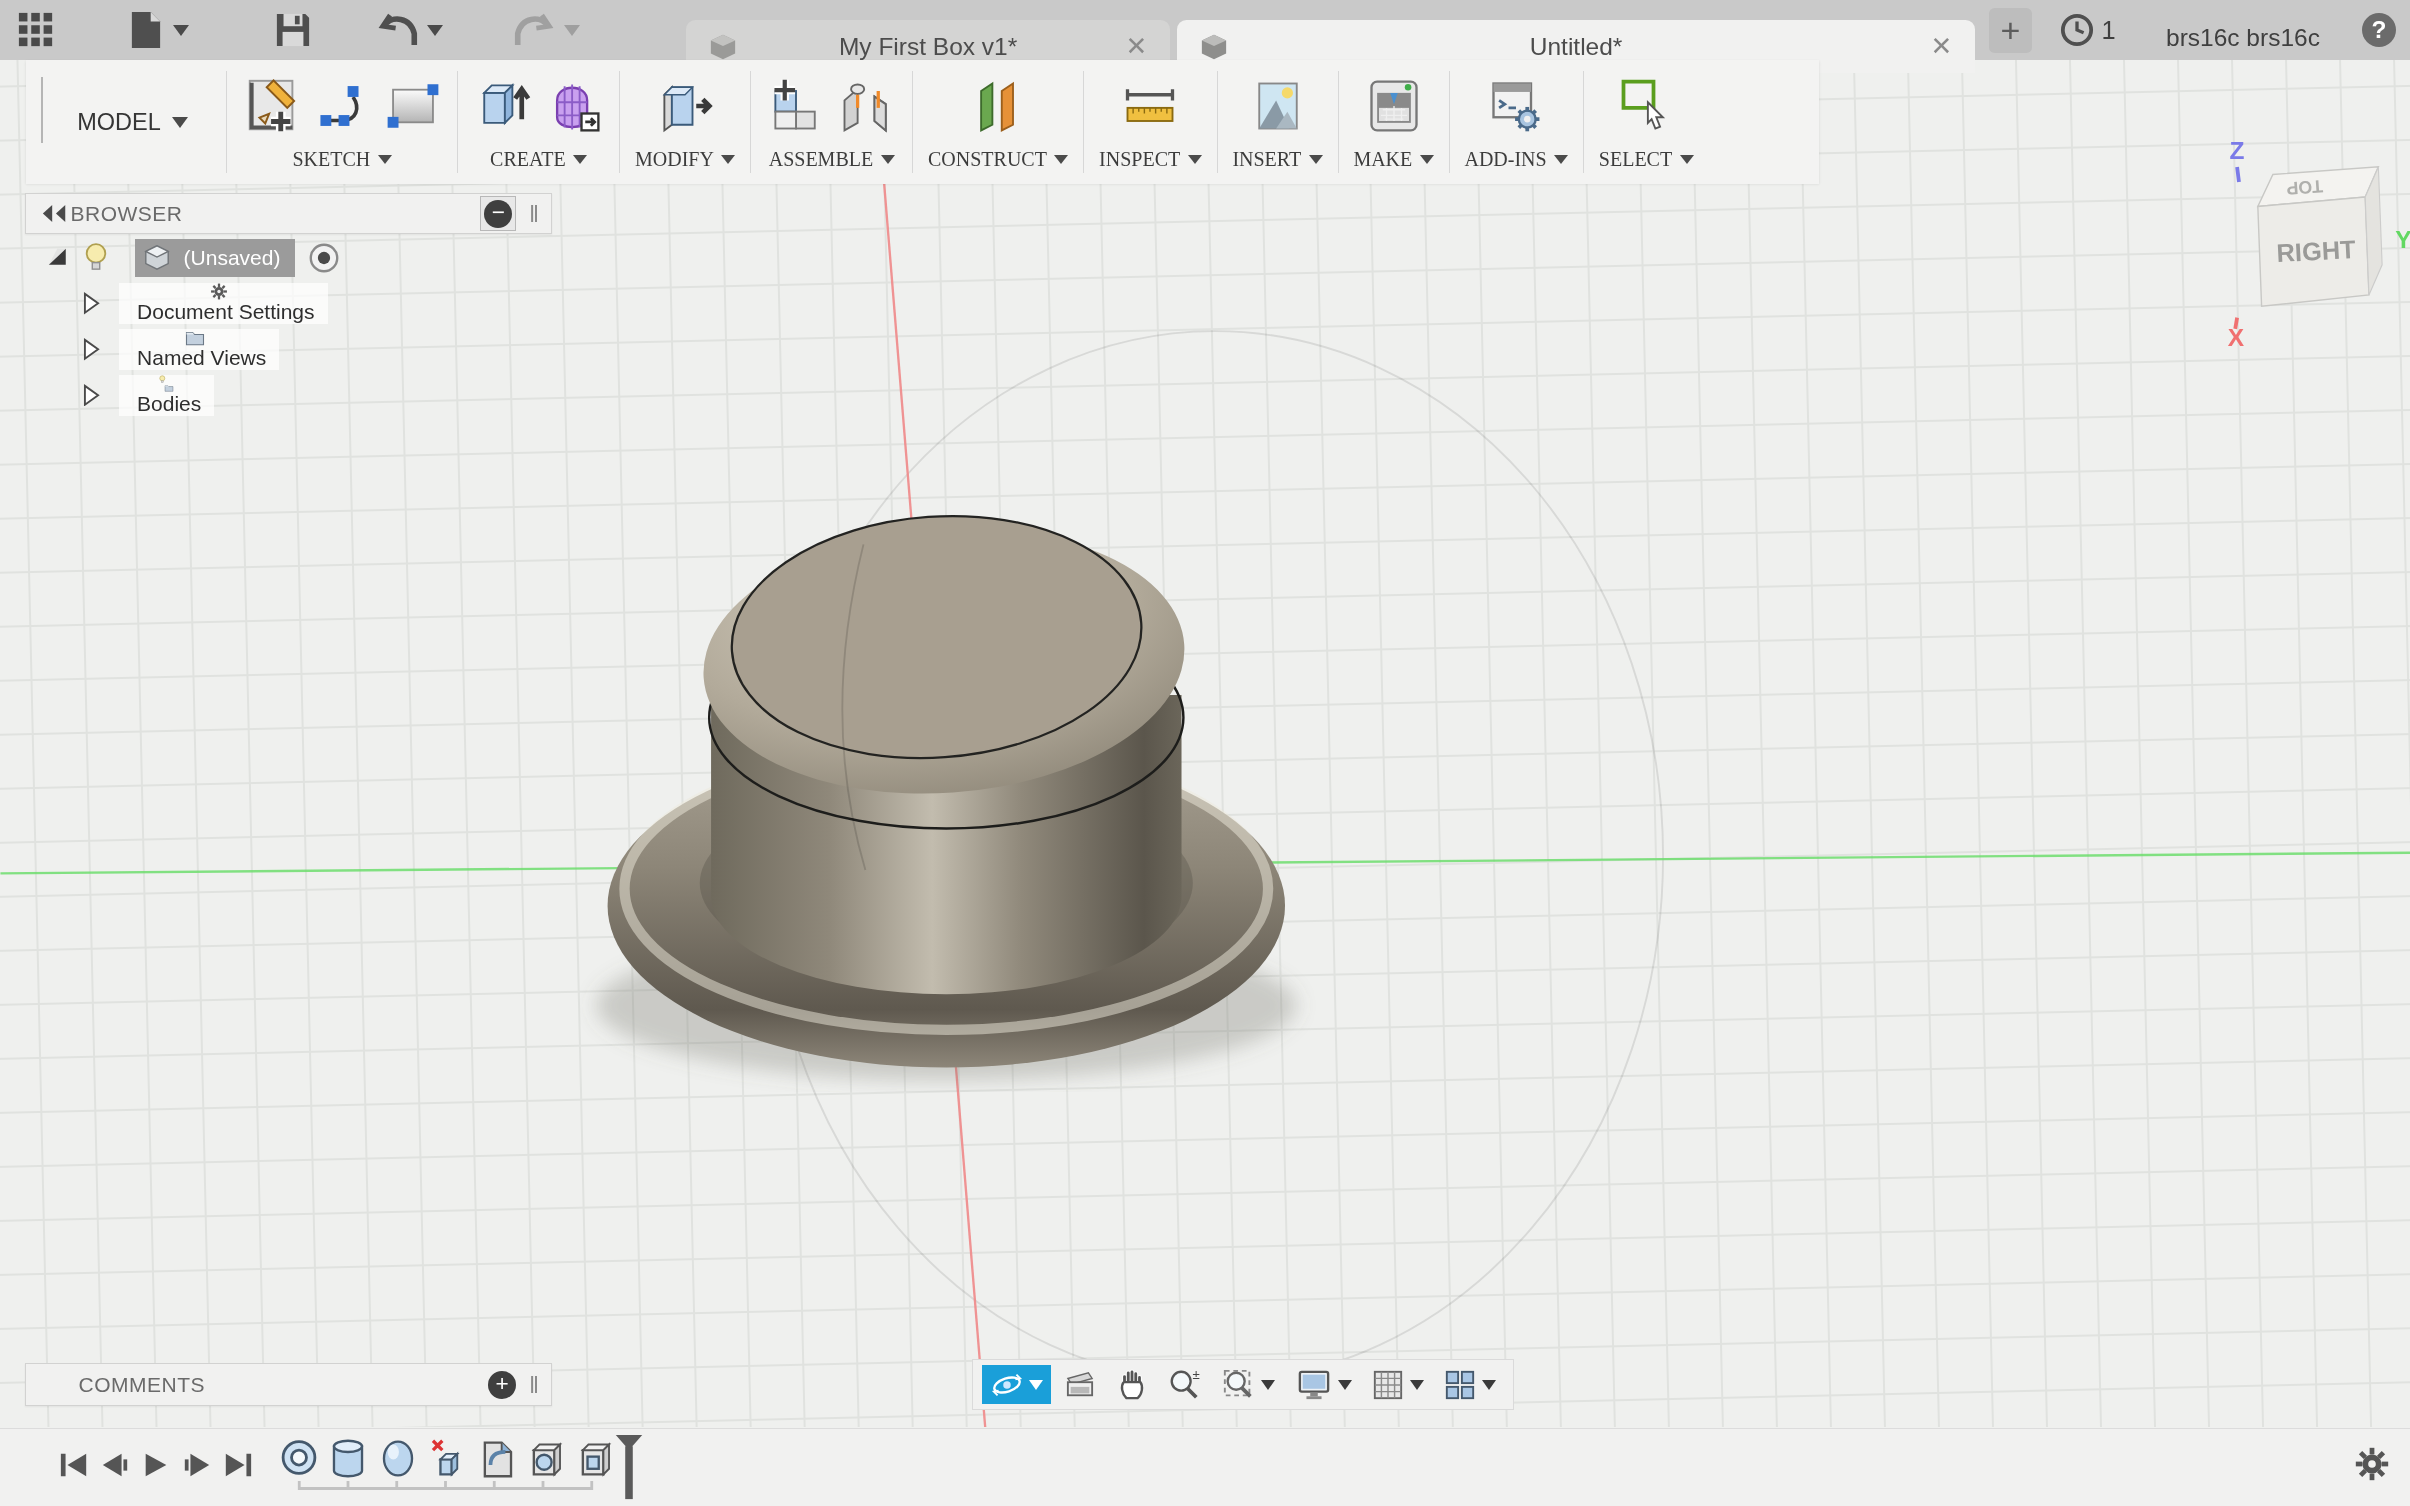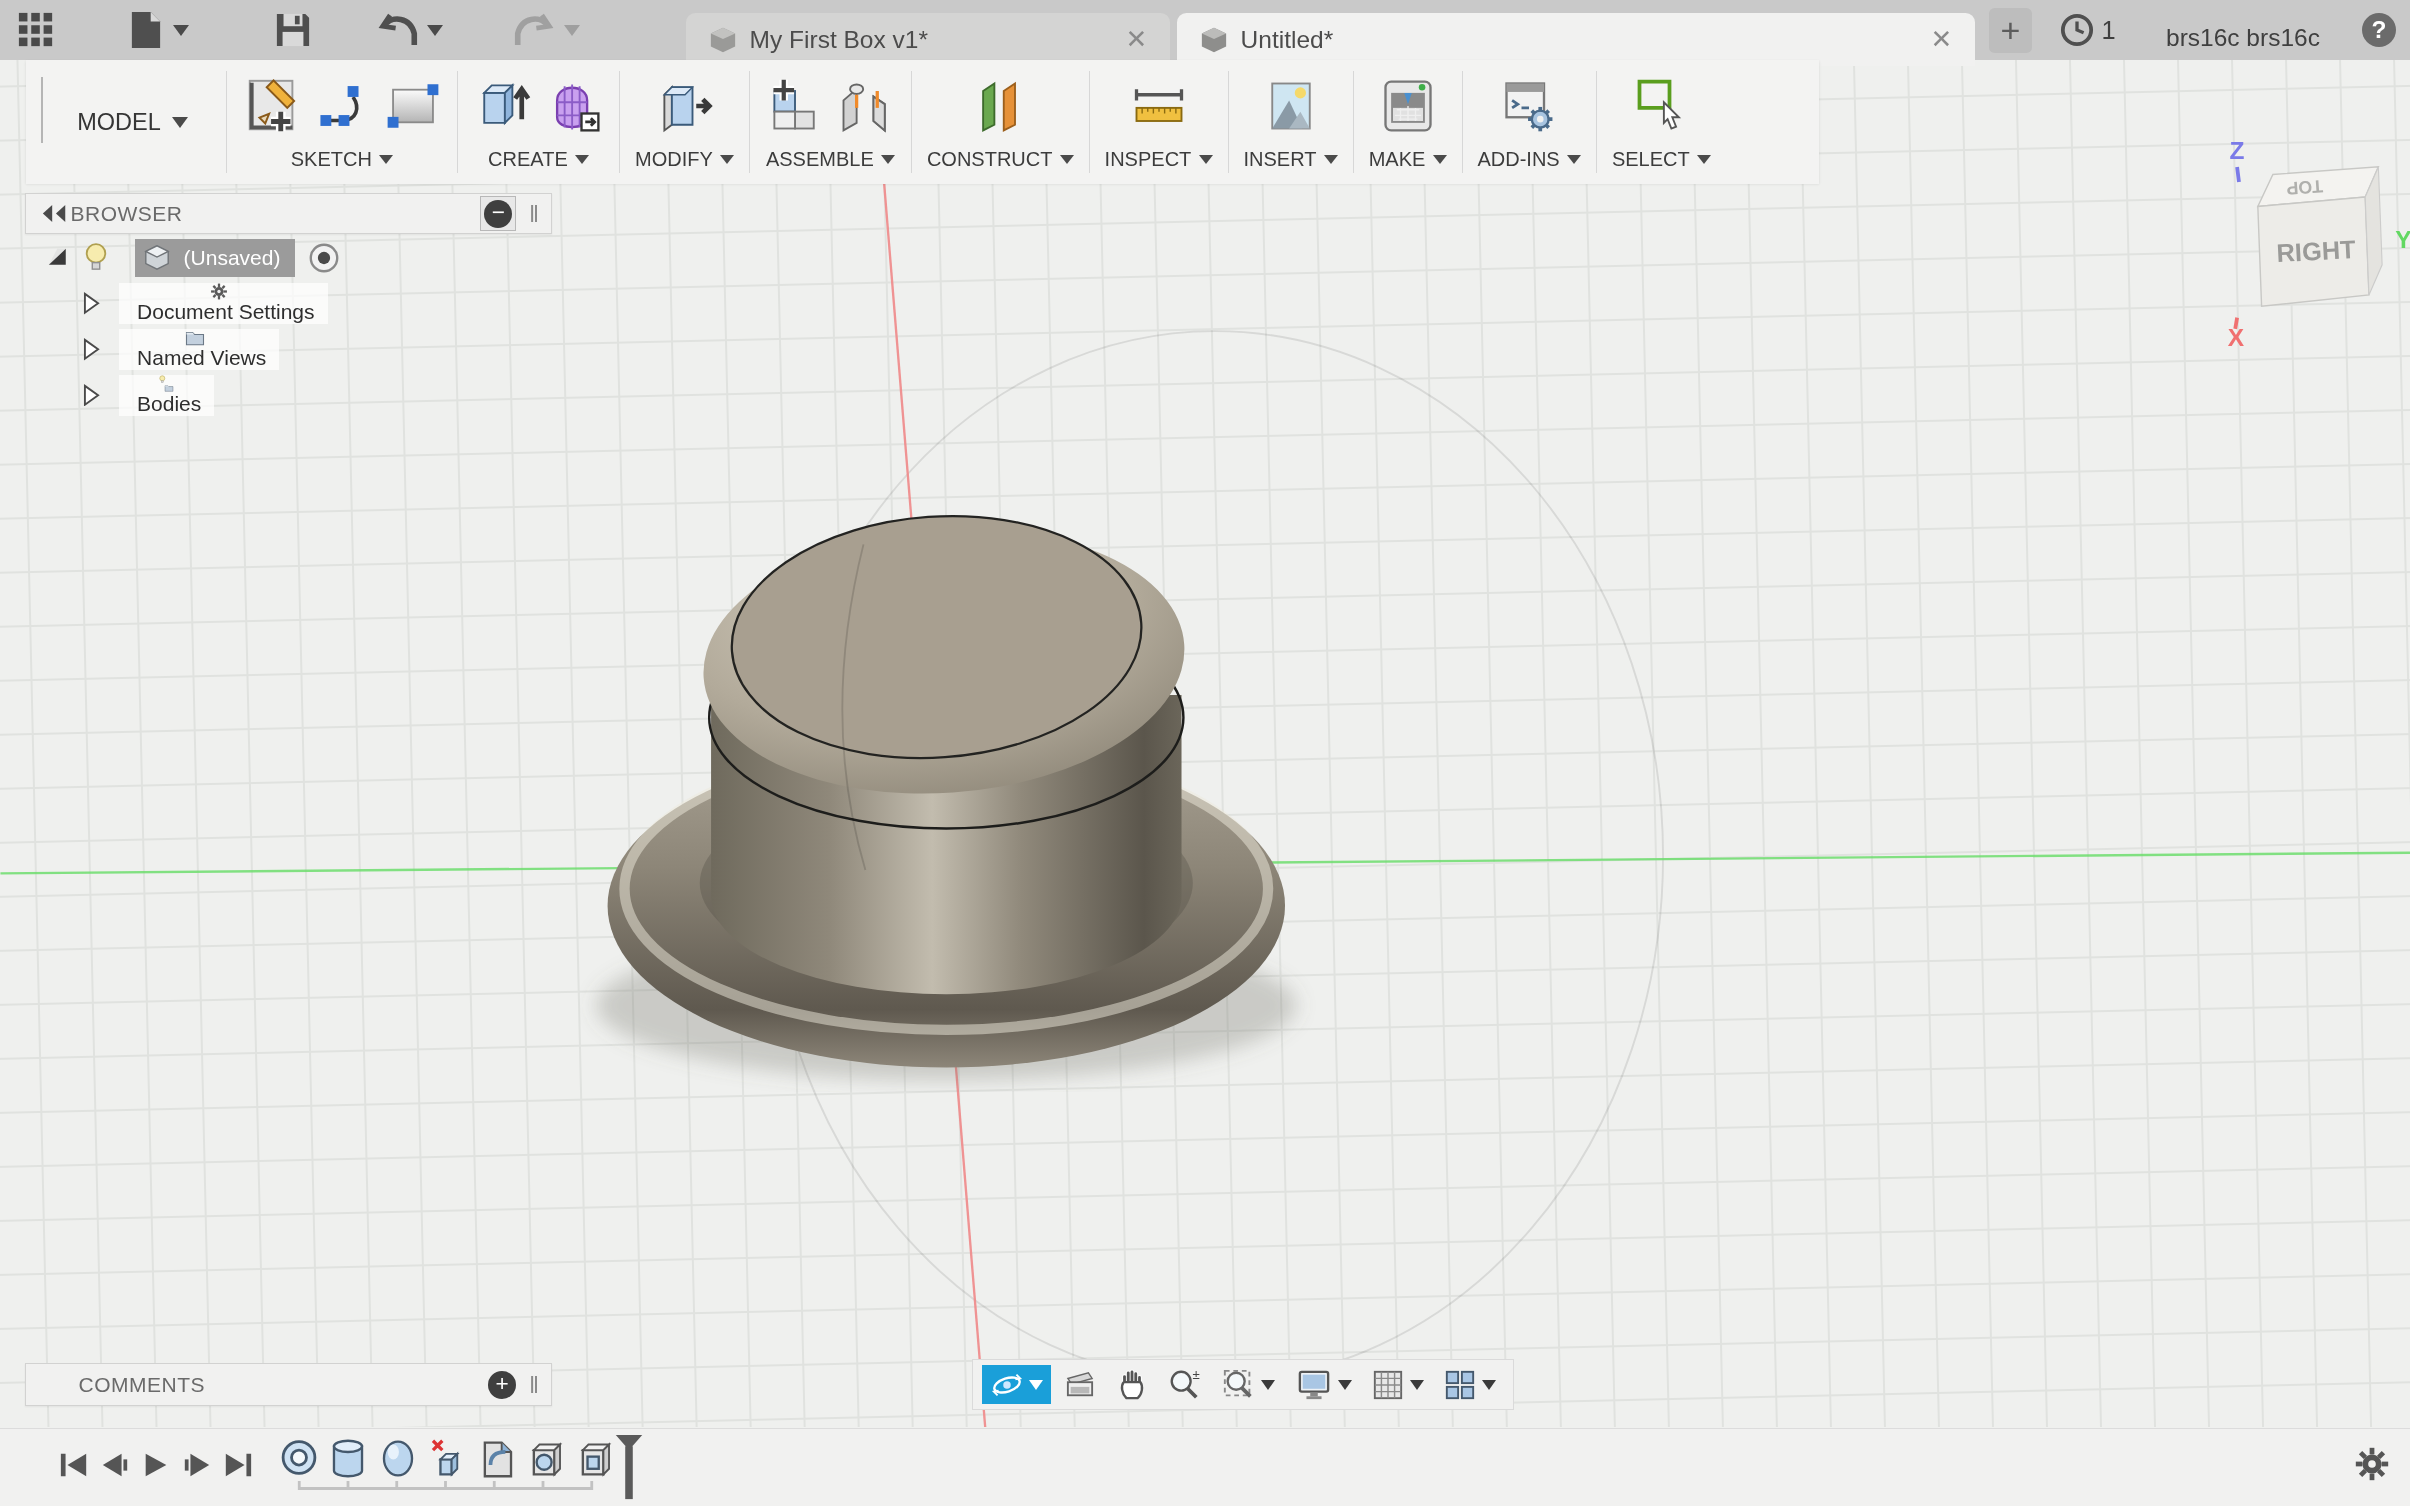--- a/index.html
+++ b/index.html
@@ -3,29 +3,29 @@
 <meta charset="utf-8">
 <style>
   html,body{margin:0;padding:0;width:2411px;height:1507px;overflow:hidden;
     font-family:"Liberation Sans",sans-serif;background:#eff0ee;-webkit-font-smoothing:antialiased;}
   .abs{position:absolute;}
   
   #topbar{left:0;top:0;width:2411px;height:60px;background:#c9c9c9;}
   .tb-ico{top:11.3px;height:38px;display:flex;align-items:center;}
   .caret{width:0;height:0;border-left:8.5px solid transparent;border-right:8.5px solid transparent;border-top:11.3px solid #4a4a4a;}
   .caret.dim{border-top-color:#9f9f9f;}
-  .tab{top:13px;height:53px;border-radius:9.4px 9.4px 0 0;display:flex;align-items:center;padding:0 22.6px;box-sizing:border-box;}
+  .tab{top:20px;height:53px;border-radius:9.4px 9.4px 0 0;display:flex;align-items:center;padding:0 22.6px;box-sizing:border-box;text-align:center;}
   .tab .lbl{font-size:24.5px;color:#4c4c4c;margin-left:13px;flex:1;white-space:nowrap;overflow:hidden;}
   .tab .x{font-size:26px;color:#8a8a8a;margin-left:19px;}
   #tab-add{left:1989px;top:7.5px;width:43px;height:45px;background:#bdbdbd;border-radius:5.6px;display:flex;align-items:center;justify-content:center;font-size:34px;color:#5c5c5c;}
   #user-name{left:2166px;top:0;height:76px;display:flex;align-items:center;font-size:24.5px;color:#3f3f3f;}
   
   #toolbar{left:26px;top:60px;width:1793px;height:124px;background:#f3f3f2;box-shadow:0 0.9px 2.8px rgba(0,0,0,.10);display:flex;align-items:stretch;}
   .grip{width:3.8px;border-left:2.8px double #b5b5b5;height:66px;margin:17px 9.4px 0 15px;}
-  .tgroup{display:flex;flex-direction:column;align-items:center;justify-content:flex-start;padding:5.6px 13px 3.8px;position:relative;}
+  .tgroup{display:flex;flex-direction:column;align-items:center;justify-content:flex-start;padding:5.6px 13px 3.8px;position:relative;font-family:Liberation Serif, serif;}
   .tgroup .icons{display:flex;align-items:center;gap:11.3px;height:81px;}
   .tgroup .glabel{font-size:20px;color:#3c3c3c;display:flex;align-items:center;gap:7.5px;margin-top:1.9px;}
   .glabel .caret{border-left-width:7.5px;border-right-width:7.5px;border-top-width:9.4px;}
   .tdiv{width:0.9px;background:#d7d7d7;margin:11.3px 1.9px;}
   #model-drop{display:flex;align-items:center;gap:11.3px;font-size:23.5px;color:#353535;padding:0 36px 0 21px;}
   
   #canvas{left:0;top:60px;width:2411px;height:1367px;overflow:hidden;background:#eff0ee;}
   #gridlayer{left:-75px;top:-56px;width:2599px;height:1544px;
     background-image:linear-gradient(#e0e2df 1.9px,transparent 1.9px),linear-gradient(90deg,#e0e2df 1.9px,transparent 1.9px);
     background-size:54px 54px;transform:rotate(-1.3deg);}

